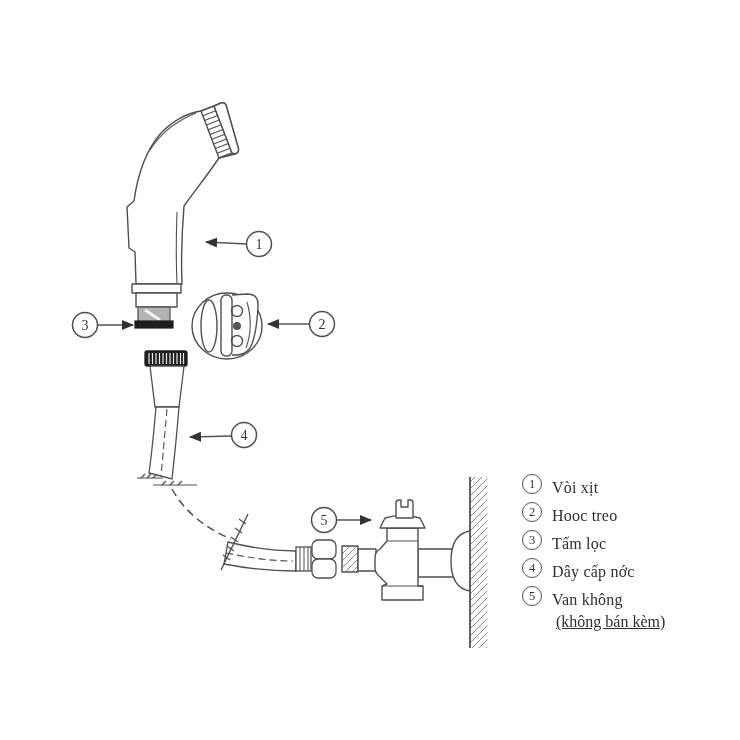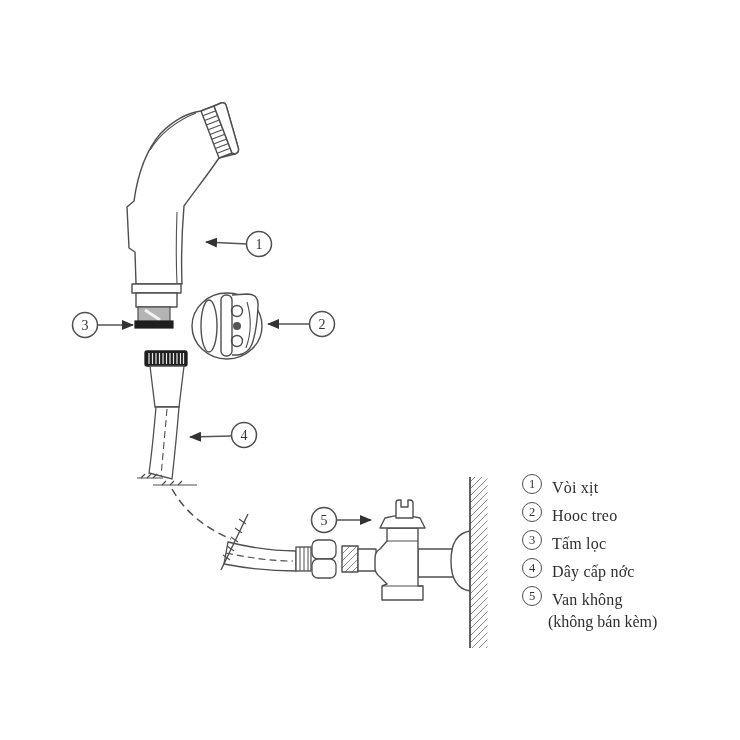--- a/index.html
+++ b/index.html
@@ -11,21 +11,21 @@
   .legend {
     position:absolute; left:522px; top:470px; color:#2e2e2e;
   }
   .legend-row { display:flex; align-items:center; height:28px; }
   .legend-num {
     box-sizing:border-box; width:20px; height:20px; border:1.5px solid #4f4f4f;
     border-radius:50%; display:flex; align-items:center; justify-content:center;
     font-size:12.5px; color:#333; flex:0 0 auto; background:#fff;
   }
   .legend-label { margin-left:10px; font-size:16px; white-space:nowrap; letter-spacing:0.2px;margin-top:8px; }
-  .legend-note { margin-left:26px; font-size:16px; height:24px; display:flex; align-items:center; white-space:nowrap; }
+  .legend-note { margin-left:34px; font-size:16px; height:24px; display:flex; align-items:center; white-space:nowrap;text-decoration:underline; }
   .callout-text { font-family:"Liberation Serif", serif; font-size:14px; fill:#333; }
 </style>
 </head>
 <body>
 
 <div class="stage">
 
   <svg width="740" height="740" viewBox="0 0 740 740">
     <defs>
       <marker id="arr" markerUnits="userSpaceOnUse" markerWidth="12" markerHeight="10" refX="11" refY="5" orient="auto">

